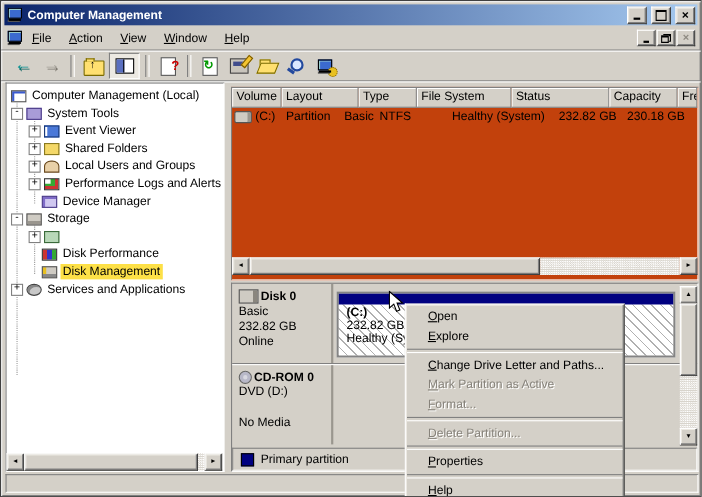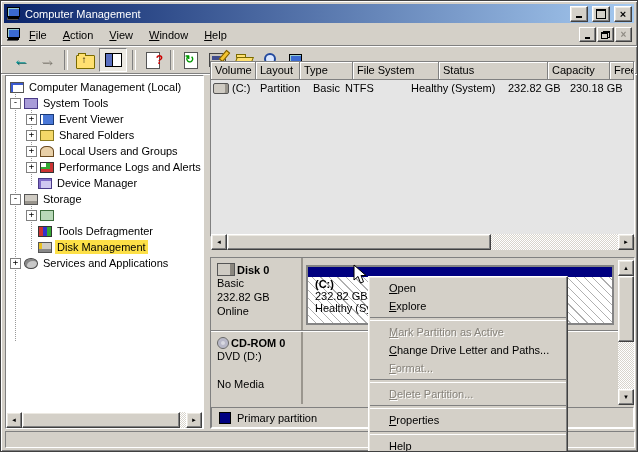--- a/index.html
+++ b/index.html
@@ -4,21 +4,21 @@
 <style>
   html,body{margin:0;padding:0;background:#fff}
   .w{position:relative;width:638px;height:452px;background:#D4D0C8;
      font-family:"Liberation Sans",sans-serif;font-size:11px;color:#000;
      border:1px solid #404040;box-sizing:border-box;
      box-shadow:inset 1px 1px 0 #fff, inset -1px -1px 0 #808080;overflow:hidden;user-select:none}
 
   
   .titlebar{position:absolute;left:3px;top:3px;width:630px;height:19px;
     background:linear-gradient(90deg,#0A246A,#A6CAF0);display:flex;align-items:center;gap:4px;padding:0 2px;box-sizing:border-box}
-  .title{color:#fff;font-weight:normal;flex:1;white-space:nowrap}
+  .title{color:#fff;font-weight:bold;flex:1;white-space:nowrap}
   .tbtn{width:16px;height:14px;background:#D4D0C8;border:1px solid;border-color:#fff #404040 #404040 #fff;
     box-shadow:inset -1px -1px 0 #808080,inset 1px 1px 0 #ece9e2;display:flex;align-items:center;justify-content:center;flex:none}
   .g-min{width:6px;height:2px;background:#000;margin-top:7px}
   .g-max{width:8px;height:7px;border:1px solid #000;border-top-width:2px}
   .g-close{font-size:11px;font-weight:bold;line-height:10px}
   .pc{position:relative;width:15px;height:13px;flex:none}
   .pc::before{content:"";position:absolute;left:1px;top:0;width:11px;height:8px;border:1px solid #000;background:#3b6ad0;box-shadow:inset 1px 1px 0 #9cc}
   .pc::after{content:"";position:absolute;left:2px;top:10px;width:11px;height:2px;background:#000;box-shadow:-1px 1px 0 #555}
 
   
@@ -89,27 +89,27 @@
 
   
   .sb{display:flex}
   .sbv{flex-direction:column}
   .sbtn{width:16px;height:16px;flex:none;background:#D4D0C8;border:1px solid;border-color:#fff #404040 #404040 #fff;
     box-shadow:inset -1px -1px 0 #808080,inset 1px 1px 0 #ece9e2;font-size:6px;display:flex;align-items:center;justify-content:center;color:#000;box-sizing:border-box}
   .thumb{background:#D4D0C8;border:1px solid;border-color:#fff #404040 #404040 #fff;box-shadow:inset -1px -1px 0 #808080,inset 1px 1px 0 #ece9e2;box-sizing:border-box}
   .track{background:repeating-conic-gradient(#fff 0% 25%,#d8d4cc 0% 50%);background-size:2px 2px;flex:1}
 
   
-  .vpane{position:absolute;left:209px;top:60px;width:425px;height:176px;background:#e5e5e5;
+  .vpane{position:absolute;left:209px;top:78px;width:425px;height:176px;background:#c2410c;
     border:1px solid;border-color:#808080 #fff #fff #808080;box-sizing:border-box;overflow:hidden}
   .vhead{display:flex;height:18px}
   .vh{background:#D4D0C8;border-right:1px solid #808080;border-bottom:1px solid #808080;
     box-shadow:inset 1px 1px 0 #fff;padding:2px 4px;box-sizing:border-box;flex:none;white-space:nowrap;overflow:hidden}
-  .vh:nth-child(1){width:45px}.vh:nth-child(2){width:44px}.vh:nth-child(3){width:53px}.vh:nth-child(4){width:86px}
-  .vh:nth-child(5){width:109px}.vh:nth-child(6){width:62px}.vh:nth-child(7){flex:1}
+  .vh:nth-child(1){width:45px}.vh:nth-child(2){width:70px}.vh:nth-child(3){width:53px}.vh:nth-child(4){width:86px}
+  .vh:nth-child(5){width:89px}.vh:nth-child(6){width:62px}.vh:nth-child(7){flex:1}
   .vrow{display:flex;height:16px;align-items:center}
   .vc{padding:1px 4px;box-sizing:border-box;flex:none;white-space:nowrap;overflow:hidden;display:flex;align-items:center}
   .vc:nth-child(1){width:45px;padding:1px 2px}.vc:nth-child(2){width:53px}.vc:nth-child(3){width:32px}.vc:nth-child(4){width:66px}
   .vc:nth-child(5){width:97px}.vc:nth-child(6){width:62px}.vc:nth-child(7){flex:1}
   .dico{width:14px;height:9px;background:#cfcbc3;border:1px solid #555;border-radius:2px;box-shadow:inset -3px 0 0 #9a968e;margin-right:3px;flex:none}
   .top-hscroll{position:absolute;left:210px;top:233px;width:423px;height:16px;display:flex}
 
   
   .dpane{position:absolute;left:209px;top:256px;width:425px;height:172px;background:#D4D0C8;
     border:1px solid;border-color:#808080 #fff #fff #808080;box-sizing:border-box;overflow:hidden}
@@ -272,21 +272,21 @@
       <span class="ti ic-storage"></span>
       <span class="tl">Storage</span>
     </div>
     <div class="trow lvC">
       <span class="exp">+</span>
       <span class="ti ic-removable"></span>
     </div>
     <div class="trow lvC">
       <span class="exps"></span>
       <span class="ti ic-defrag"></span>
-      <span class="tl">Tools Defragmenter</span>
+      <span class="tl">Disk Performance</span>
     </div>
     <div class="trow lvC">
       <span class="exps"></span>
       <span class="ti ic-diskmgmt"></span>
       <span class="tl sel">Disk Management</span>
     </div>
     <div class="trow lvB">
       <span class="exp">+</span>
       <span class="ti ic-services"></span>
       <span class="tl">Services and Applications</span>
@@ -391,25 +391,25 @@
   <div class="statusbar"></div>
 
   <div class="cmenu">
     <div class="mi">
         <span><span class="u">O</span><span>pen</span></span>
       </div>
     <div class="mi">
         <span><span class="u">E</span><span>xplore</span></span>
       </div>
     <div class="msep"></div>
+    <div class="mi">
+        <span><span class="u">C</span><span>hange Drive Letter and Paths...</span></span>
+      </div>
     <div class="mi dis">
         <span><span class="u">M</span><span>ark Partition as Active</span></span>
-      </div>
-    <div class="mi">
-        <span><span class="u">C</span><span>hange Drive Letter and Paths...</span></span>
       </div>
     <div class="mi dis">
         <span><span class="u">F</span><span>ormat...</span></span>
       </div>
     <div class="msep"></div>
     <div class="mi dis">
         <span><span class="u">D</span><span>elete Partition...</span></span>
       </div>
     <div class="msep"></div>
     <div class="mi">

